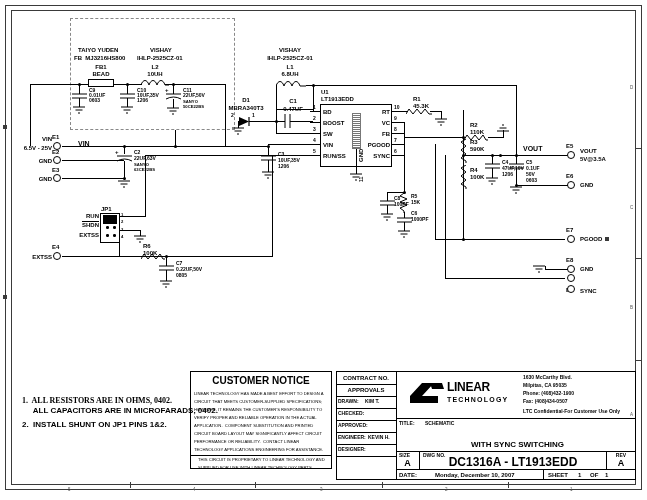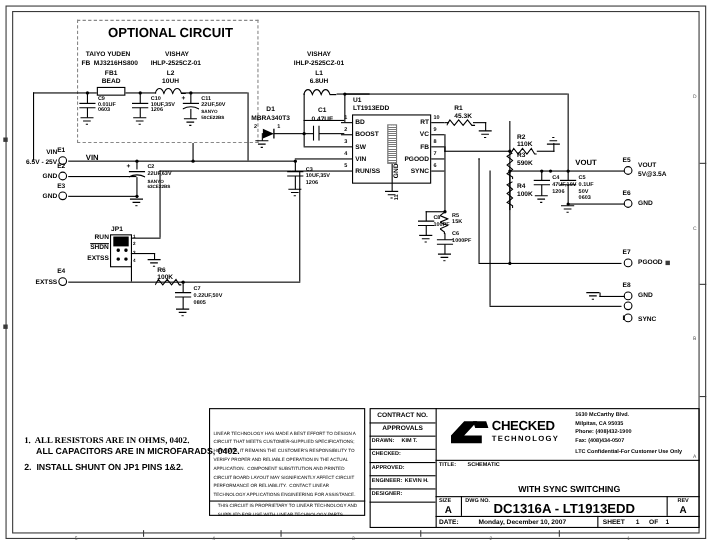--- a/index.html
+++ b/index.html
@@ -127,21 +127,20 @@
   <div class="zone-label" style="left:193px; top:487px;">4</div>
   <div class="zone-label" style="left:320px; top:487px;">3</div>
   <div class="zone-label" style="left:445px; top:487px;">2</div>
   <div class="zone-label" style="left:570px; top:487px;">1</div>
   <div class="zone-tick" style="left:130px; top:482px; width:1px; height:6px;"></div>
   <div class="zone-tick" style="left:255px; top:482px; width:1px; height:6px;"></div>
   <div class="zone-tick" style="left:382px; top:482px; width:1px; height:6px;"></div>
   <div class="zone-tick" style="left:508px; top:482px; width:1px; height:6px;"></div>
 
   <div class="dashbox" style="left:70px; top:18px; width:165px; height:112px;"></div>
-  <div class="t t12 b ctr" style="left:90px; top:24px; width:130px;">OPTIONAL CIRCUIT</div>
 
   <div class="t t6 b" style="left:78px; top:47px;">TAIYO YUDEN</div>
   <div class="t t6 b" style="left:74px; top:55px;">FB  MJ3216HS800</div>
   <div class="t t6 b" style="left:150px; top:47px;">VISHAY</div>
   <div class="t t6 b" style="left:137px; top:55px;">IHLP-2525CZ-01</div>
 
   <div class="t t6 b ctr" style="left:86px; top:64px; width:30px;">FB1</div>
   <div class="t t6 b ctr" style="left:86px; top:71px; width:30px;">BEAD</div>
   <div style="position:absolute;left:88px;top:79px;width:26px;height:8px;border:1px solid #000;background:#fff;"></div>
 
@@ -576,20 +575,21 @@
   <div class="term" style="left:567px; top:274px;"></div>
   <div class="t t6 b" style="left:566px; top:287px;">E9</div>
   <div class="t t6 b" style="left:580px; top:288px;">SYNC</div>
   <div class="term" style="left:567px; top:285px;"></div>
 
   <div class="t t8 b" style="left:22px; top:397px;font-family:Liberation Serif, serif;">1.  ALL RESISTORS ARE IN OHMS, 0402.</div>
   <div class="t t8 b" style="left:22px; top:407px;">     ALL CAPACITORS ARE IN MICROFARADS, 0402.</div>
   <div class="t t8 b" style="left:22px; top:421px;">2.  INSTALL SHUNT ON JP1 PINS 1&amp;2.</div>
 
   <div class="tb" style="left:190px; top:371px; width:142px; height:98px;"></div>
+  <div class="t t10 b ctr" style="left:190px; top:376px; width:142px;">CUSTOMER NOTICE</div>
   <div class="t t4" style="left:194px; top:392px;">LINEAR TECHNOLOGY HAS MADE A BEST EFFORT TO DESIGN A</div>
   <div class="t t4" style="left:194px; top:400px;">CIRCUIT THAT MEETS CUSTOMER-SUPPLIED SPECIFICATIONS;</div>
   <div class="t t4" style="left:194px; top:408px;">HOWEVER, IT REMAINS THE CUSTOMER'S RESPONSIBILITY TO</div>
   <div class="t t4" style="left:194px; top:416px;">VERIFY PROPER AND RELIABLE OPERATION IN THE ACTUAL</div>
   <div class="t t4" style="left:194px; top:424px;">APPLICATION.  COMPONENT SUBSTITUTION AND PRINTED</div>
   <div class="t t4" style="left:194px; top:432px;">CIRCUIT BOARD LAYOUT MAY SIGNIFICANTLY AFFECT CIRCUIT</div>
   <div class="t t4" style="left:194px; top:440px;">PERFORMANCE OR RELIABILITY.  CONTACT LINEAR</div>
   <div class="t t4" style="left:194px; top:448px;">TECHNOLOGY APPLICATIONS ENGINEERING FOR ASSISTANCE.</div>
   <div class="tbl" style="left:190px; top:455px; width:142px; height:1px;"></div>
   <div class="t t4" style="left:198px; top:458px;">THIS CIRCUIT IS PROPRIETARY TO LINEAR TECHNOLOGY AND</div>
@@ -616,21 +616,21 @@
   <div class="t t5 b" style="left:368px; top:435px;">KEVIN H.</div>
   <div class="t t5 b" style="left:338px; top:447px;">DESIGNER:</div>
 
   <div class="tbl" style="left:396px; top:418px; width:240px; height:1px;"></div>
   <div class="logo-wrap" style="left:408px; top:380px;">
     <svg width="118" height="27" viewBox="0 0 118 27">
       <path d="M2,16 L14,3 L26,3 L14,16 L30,16 L30,23 L2,23 Z" fill="#000"></path>
       <path d="M22,3 L34,3 L36,9 L24,9 Z" fill="#000"></path>
     </svg>
   </div>
-  <div class="t t12 b" style="left:447px; top:381px; letter-spacing:-0.3px;">CHECKED</div>
+  <div class="t t12 b" style="left:447px; top:381px; letter-spacing:-0.3px;">LINEAR</div>
   <div class="t t7 b" style="left:447px; top:396px; letter-spacing:1.2px;">TECHNOLOGY</div>
   <div class="t t5 b" style="left:523px; top:375px;">1630 McCarthy Blvd.</div>
   <div class="t t5 b" style="left:523px; top:383px;">Milpitas, CA 95035</div>
   <div class="t t5 b" style="left:523px; top:391px;">Phone: (408)432-1900</div>
   <div class="t t5 b" style="left:523px; top:399px;">Fax: (408)434-0507</div>
   <div class="t t5 b" style="left:523px; top:409px;">LTC Confidential-For Customer Use Only</div>
 
   <div class="t t5 b" style="left:399px; top:421px;">TITLE:</div>
   <div class="t t5 b" style="left:425px; top:421px;">SCHEMATIC</div>
   <div class="t t8 b ctr" style="left:399px; top:441px; width:237px;">WITH SYNC SWITCHING</div>

